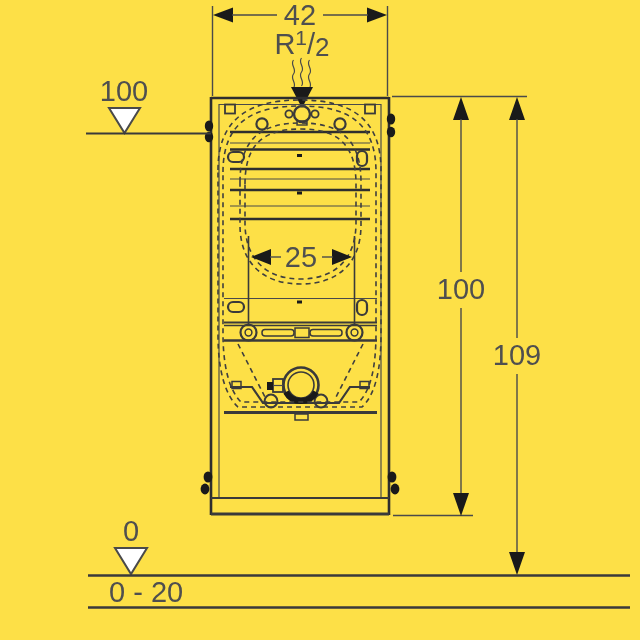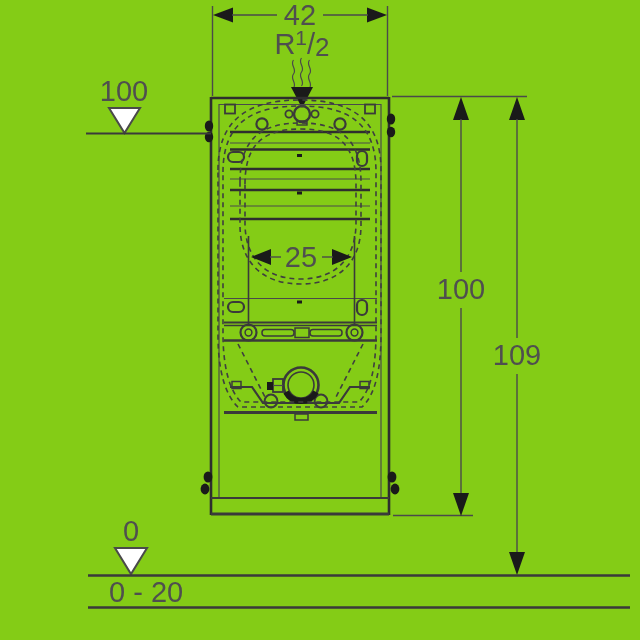--- a/index.html
+++ b/index.html
@@ -1,17 +1,17 @@
 <!DOCTYPE html>
 <html><head>
 <meta charset="utf-8">
 <style>
   html,body{margin:0;padding:0;background:#ffffff;}
   body{width:640px;height:640px;position:relative;font-family:"Liberation Sans",sans-serif;}
-  .stage{position:absolute;inset:0;background:#84cc16;}
+  .stage{position:absolute;inset:0;background:#fde047;}
   svg{display:block;}
   .ln{stroke:#3a3a3a;fill:none;}
   .ln-thick{stroke:#2e2e2e;stroke-width:2.6;fill:none;}
   .ln-thin{stroke:#4a4a4a;stroke-width:1.2;fill:none;}
   .ln-dim{stroke:#4a4a4a;stroke-width:1.4;fill:none;}
   .dashed{stroke:#3f3f3f;stroke-width:1.6;fill:none;stroke-dasharray:5 4;}
   .tri-solid{fill:#1a1a1a;stroke:none;}
   .tri-open{fill:#ffffff;stroke:#4a4a4a;stroke-width:2;stroke-linejoin:miter;}
   .dark{fill:#1a1a1a;stroke:none;}
   .dim-text{font-family:"Liberation Sans",sans-serif;font-size:29px;fill:#4f4f4f;}

